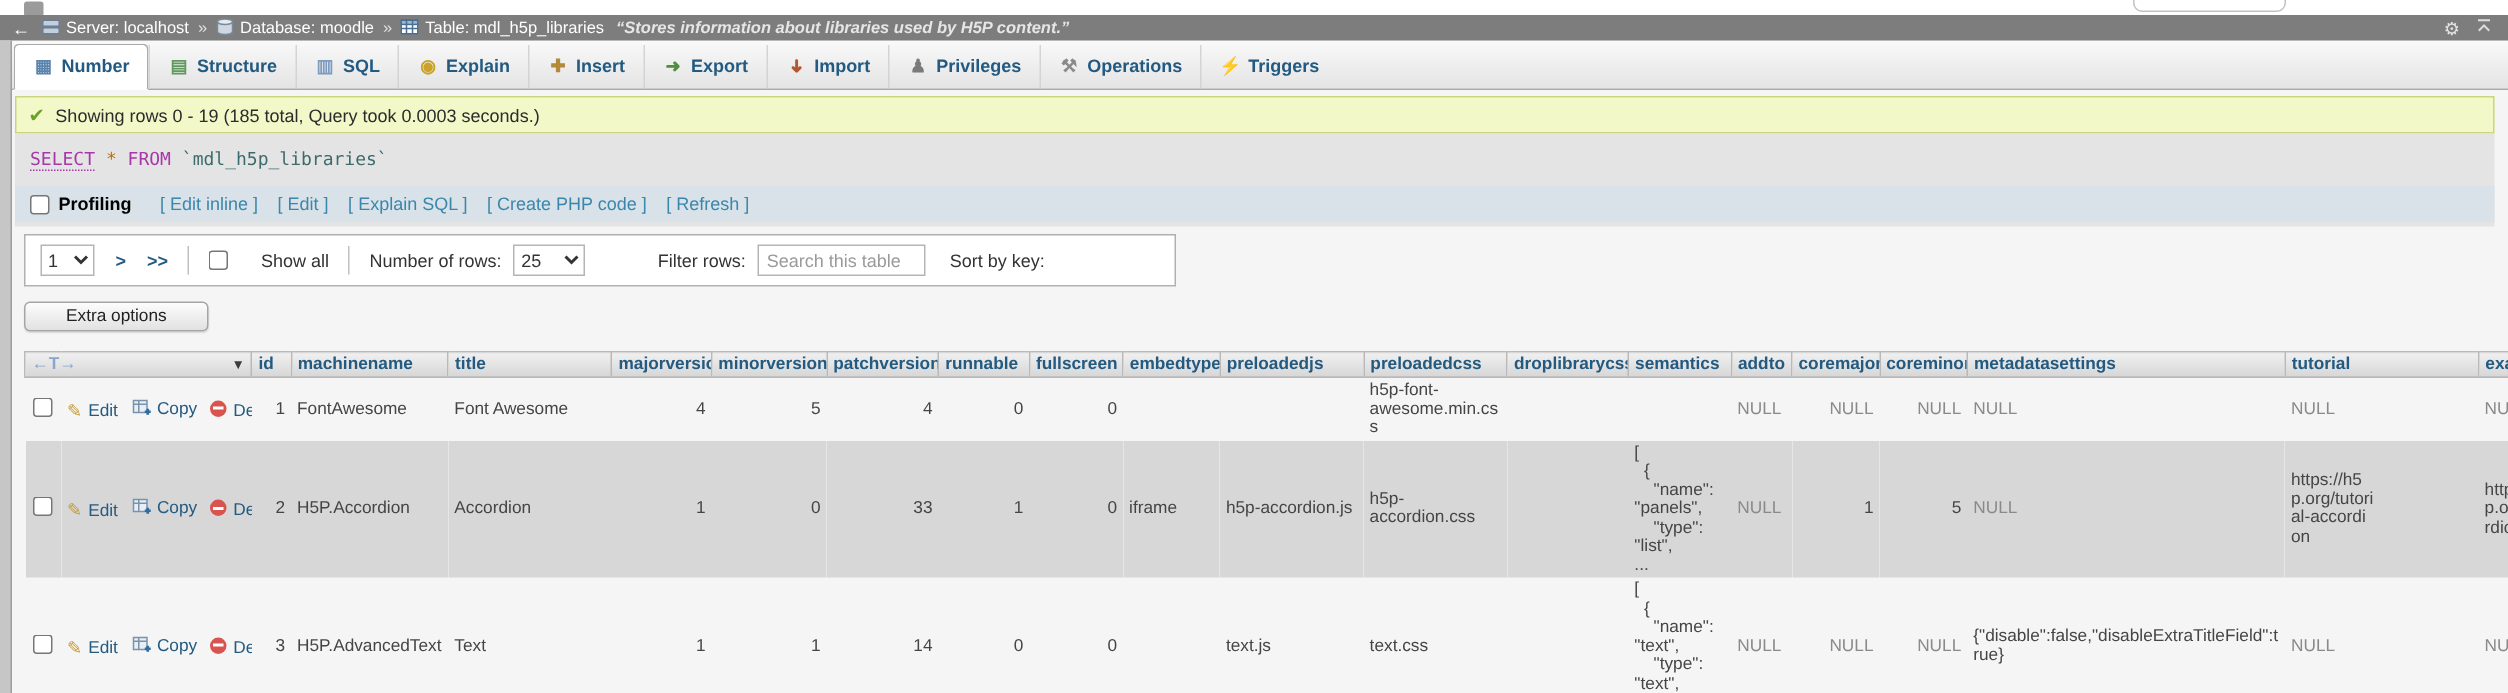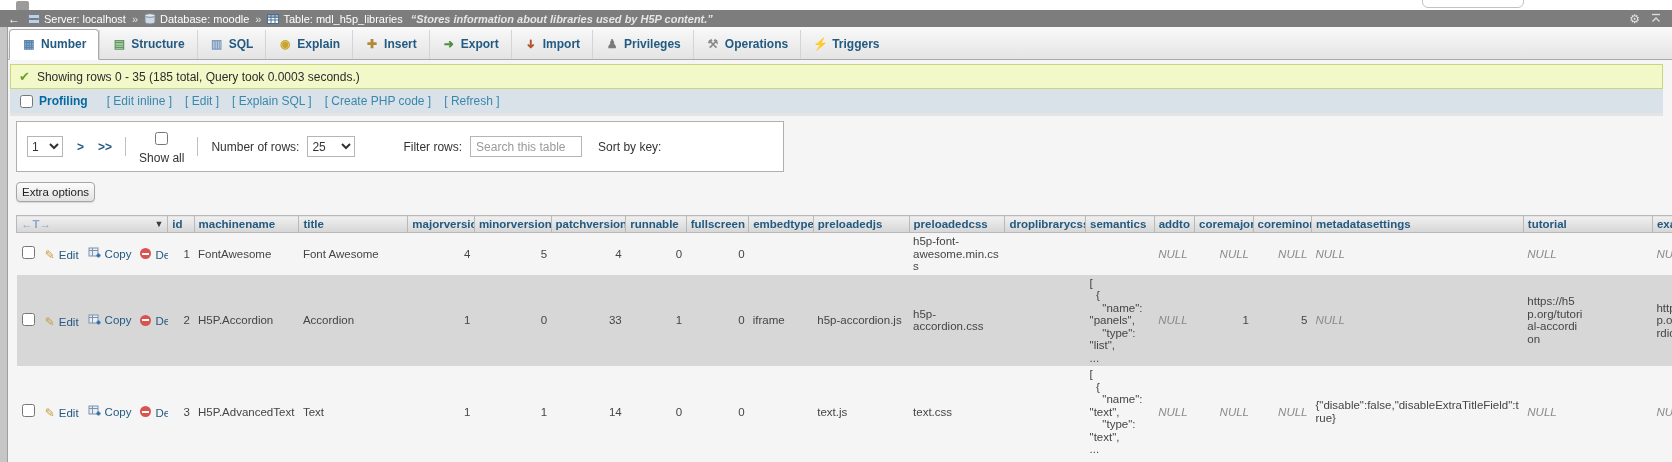--- a/index.html
+++ b/index.html
@@ -44,57 +44,57 @@
   .msg { background:#f3f8c8; border:1px solid #c9d67e; padding:4px 8px; font-size:12px; color:#2c2c2c;
          display:flex; align-items:center; gap:7px; }
   .msg .ck { color:#69a22b; font-size:13px; }
 
   
   .qbox { background:#e4e4e4; padding-bottom:3px; }
   .sqlline { padding:10px 10px 11px; font:12px "DejaVu Sans Mono", monospace; }
   .kw { color:#a837a8; } .kw.doc { border-bottom:1px dotted #a837a8; }
   .op { color:#c56a00; } .ident { color:#3d6b6b; }
   .profiling { background:#d9e2e8; padding:5px 10px; display:flex; align-items:center; gap:6px; }
-  .profiling b { color:#0369a1; }
+  .profiling b { color:#000000; }
   .plink { color:#3a87ad; margin-left:13px; }
   .plink a { color:#3a87ad; text-decoration:none; }
 
   
   .navbar { margin:5px 0 0 6px; width:768px; background:#fff; border:1px solid #b0b0b0;
             padding:6px 10px; display:flex; align-items:center; font-size:12px; color:#333; }
   .navbar select, .navbar input { font:12px "Liberation Sans", sans-serif; color:#333;
             border:1px solid #b5b5b5; background:#fff; height:21px; }
   .pgbtn { color:#235a81; font-weight:bold; text-decoration:none; margin-left:14px; }
   .vdiv { border-left:1px solid #c0c0c0; height:19px; margin:0 13px; }
-  .cblabel { display:flex; align-items:center; gap:2px;flex-direction:column; }
+  .cblabel { display:flex; align-items:center; gap:22px; }
   #rows-select { margin-left:8px; width:48px; }
   #page-select { width:36px; }
   .lbl-filter { margin-left:48px; }
   #filter-input { margin-left:8px; width:112px; padding:0 5px; }
   #filter-input::placeholder { color:#9a9a9a; }
   .lbl-sort { margin-left:16px; }
   #sort-select { margin-left:8px; width:198px; }
 
-  .extra-btn { display:inline-block; margin:10px 0 0 6px; padding:3px 5px; font-size:11.5px; color:#222;
+  .extra-btn { display:inline-block; margin:10px 0 0 6px; padding:3px 27px; font-size:11.5px; color:#222;
                background:linear-gradient(#fcfcfc,#e2e2e2); border:1px solid #a5a5a5; border-radius:4px;
                box-shadow:0 1px 1px rgba(0,0,0,.12); }
 
   
   .gridwrap { margin:13px 0 0 6px; }
   table.grid { border-collapse:collapse; table-layout:fixed; width:1748px; font-size:11.5px; }
   table.grid thead th { background:linear-gradient(#f0f0f0,#d6d6d6); border:1px solid #b9b9b9; border-left:none;
        color:#235a81; font-weight:bold; text-align:left; padding:2px 4px; white-space:nowrap; overflow:hidden; height:17px; }
   table.grid thead th.first { border-left:1px solid #b9b9b9; }
   .hdr-widget { display:flex; justify-content:space-between; align-items:center; }
   .hdr-widget .opt { color:#8aa6cc; letter-spacing:0px; }
   .hdr-widget .arr { color:#3c3c3c; font-size:9px; }
   table.grid td { padding:2px 4px; vertical-align:middle; line-height:12.5px; color:#454545; overflow:hidden; }
   tr.alt td { background:#d7d7d7; }
   td.num { text-align:right; }
-  td .nullv { color:#8a8a8a; font-style:italic; }
+  td .nullv { color:#8a8a8a; }
   td.pre { white-space:pre-wrap; word-break:break-word; }
   td.wrapcell { overflow-wrap:break-word; }
   .tnarrow { display:inline-block; max-width:56px; word-break:break-all; }
   td.actions { white-space:nowrap; }
   td.actions a { color:#235a81; text-decoration:none; margin-right:9px; display:inline-flex; align-items:center; gap:4px; }
   .pencil { color:#c49b3a; font-size:12px; }
   .del-ic { display:inline-block; width:11px; height:11px; border-radius:50%; background:#d9534f; position:relative; }
   .del-ic::after { content:""; position:absolute; left:2px; right:2px; top:4.5px; height:2px; background:#fff; }
   td.cb, th.cb { text-align:center; }
 </style>
@@ -186,24 +186,30 @@
       </div>
       <div class="tab">
         <span class="ti"><span style="color:#9a9a40">⚡</span></span>
         <span>Triggers</span>
       </div>
     </div>
 
   <div class="content">
     <div class="msg">
       <span class="ck">✔</span>
-      <span>Showing rows 0 - 35 (185 total, Query took 0.0003 seconds.)</span>
+      <span>Showing rows 0 - 19 (185 total, Query took 0.0003 seconds.)</span>
     </div>
 
     <div class="qbox">
+      <div class="sqlline">
+        <span class="kw doc">SELECT</span>
+        <span class="op">*</span>
+        <span class="kw">FROM</span>
+        <span class="ident">`mdl_h5p_libraries`</span>
+      </div>
       <div class="profiling">
         <input type="checkbox" style="">
         <b>Profiling</b>
         <span id="profiling-links"><span class="plink">[ <a>Edit inline</a> ]</span><span class="plink">[ <a>Edit</a> ]</span><span class="plink">[ <a>Explain SQL</a> ]</span><span class="plink">[ <a>Create PHP code</a> ]</span><span class="plink">[ <a>Refresh</a> ]</span></span>
       </div>
     </div>
 
     <div class="navbar">
       <select id="page-select"><option>1</option></select>
       <a href="#" class="pgbtn">&gt;</a>

